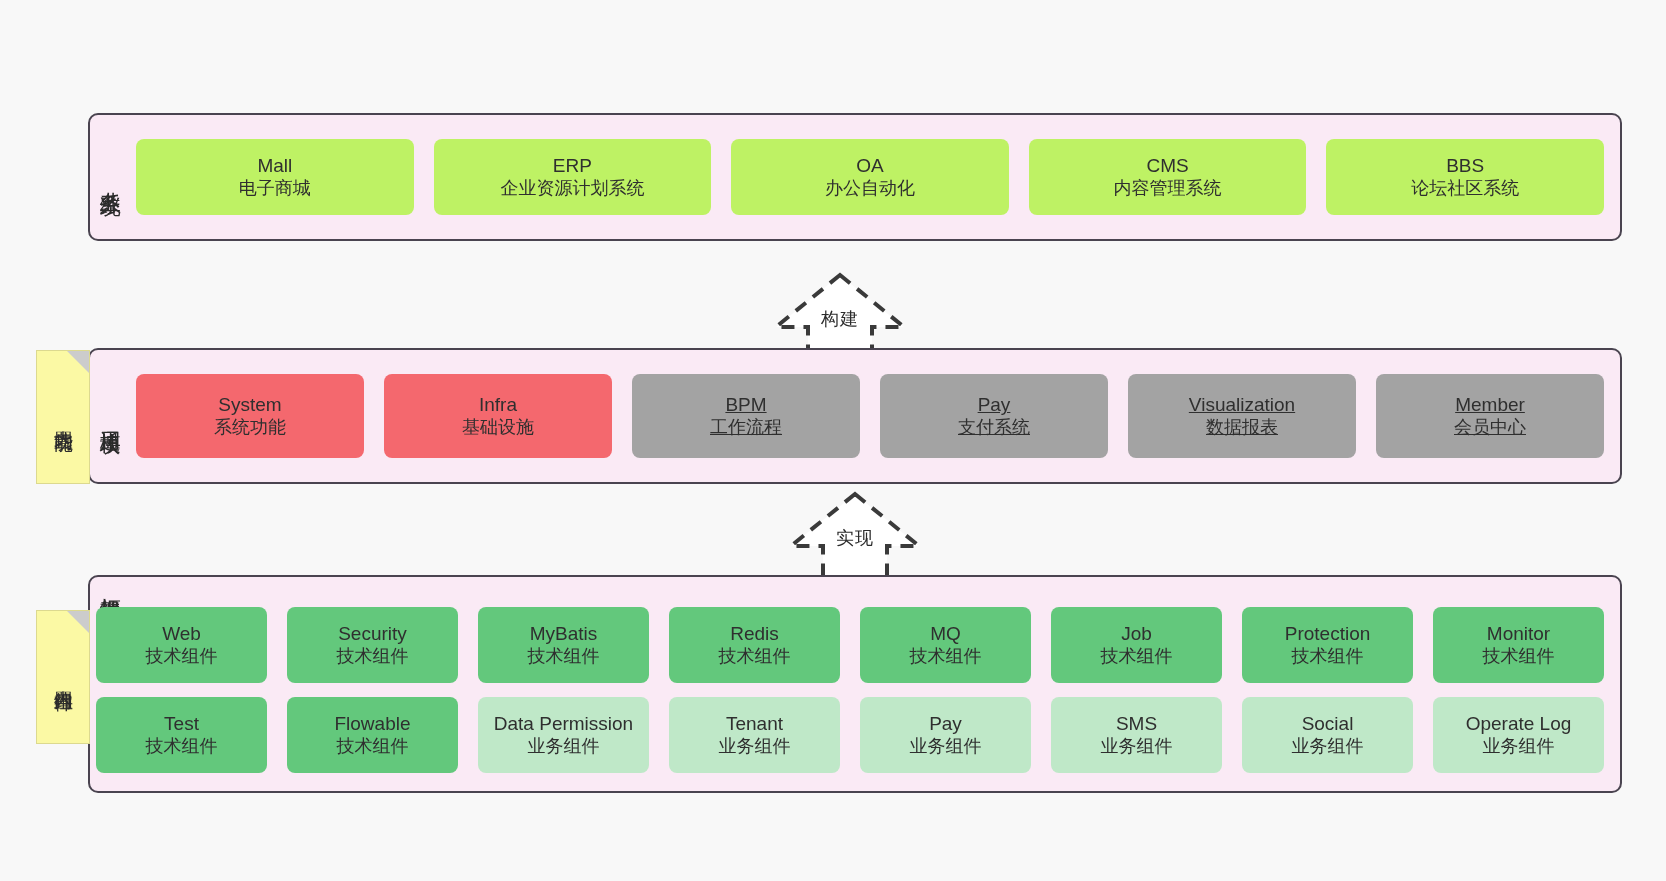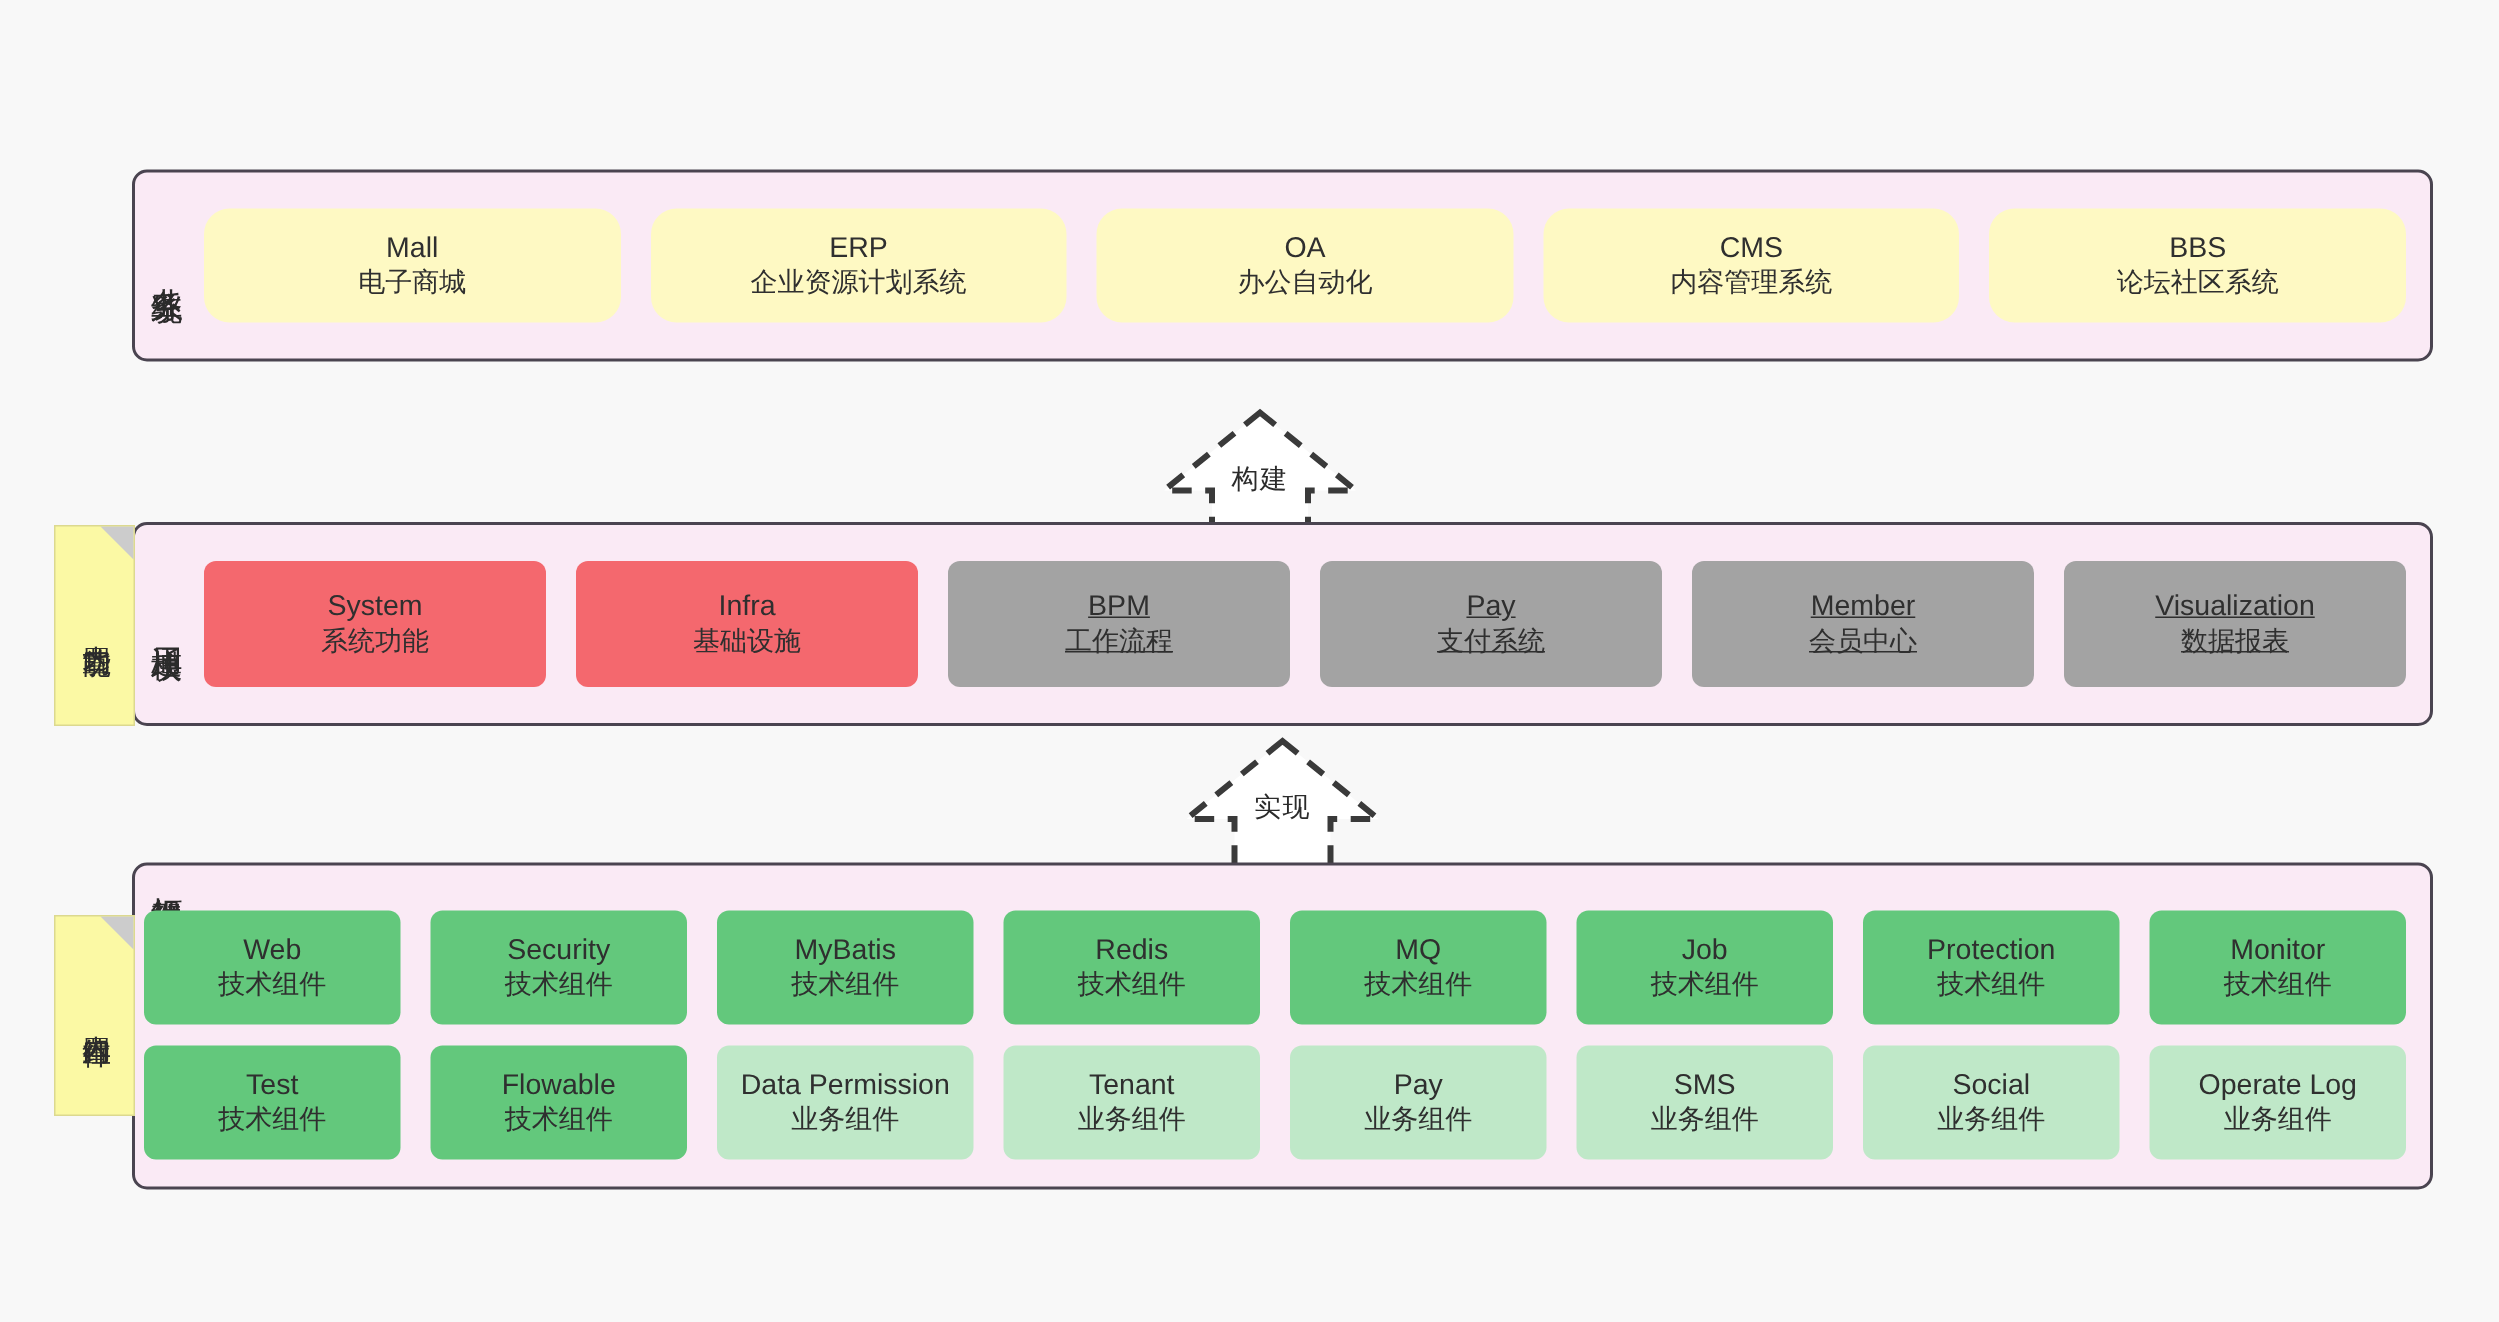--- a/index.html
+++ b/index.html
@@ -71,21 +71,21 @@
     box-sizing: border-box;
     padding: 4px 6px;
   }
   .card .t-en { font-size: 19px; }
   .card .t-cn { font-size: 18px; }
 
   .h-biz   { height: 76px; }
   .h-mod   { height: 84px; }
   .h-frame { height: 76px; }
 
-  .c-blue       { background: #fef9c3; border-radius: 17px; }
+  .c-blue       { background: #bef264; }
   .c-red        { background: #f4686e; }
   .c-pink       { background: #a3a3a3; text-decoration: underline; }
   .c-green      { background: #63c87c; }
   .c-greenlight { background: #bfe8c8; }
 
   
   .note {
     position: absolute;
     width: 54px;
     background: #fbf9a4;
@@ -190,26 +190,26 @@
         </div>
         <div class="card h-mod c-pink">
           <span class="t-en">BPM</span>
           <span class="t-cn">工作流程</span>
         </div>
         <div class="card h-mod c-pink">
           <span class="t-en">Pay</span>
           <span class="t-cn">支付系统</span>
         </div>
         <div class="card h-mod c-pink">
+          <span class="t-en">Visualization</span>
+          <span class="t-cn">数据报表</span>
+        </div>
+        <div class="card h-mod c-pink">
           <span class="t-en">Member</span>
           <span class="t-cn">会员中心</span>
-        </div>
-        <div class="card h-mod c-pink">
-          <span class="t-en">Visualization</span>
-          <span class="t-cn">数据报表</span>
         </div>
       </div>
     </div>
   </div>
 
   <div class="arrow-wrap" style="left:775px; top:488px;">
     <svg width="160" height="96" viewBox="0 0 160 96">
       <path d="M 80 6 L 144 58 L 112 58 L 112 94 L 48 94 L 48 58 L 16 58 Z" fill="#ffffff" stroke="#3a3a3a" stroke-width="4" stroke-dasharray="13,9" stroke-linejoin="miter"></path>
     </svg>
     <div class="arrow-label">实现</div>

